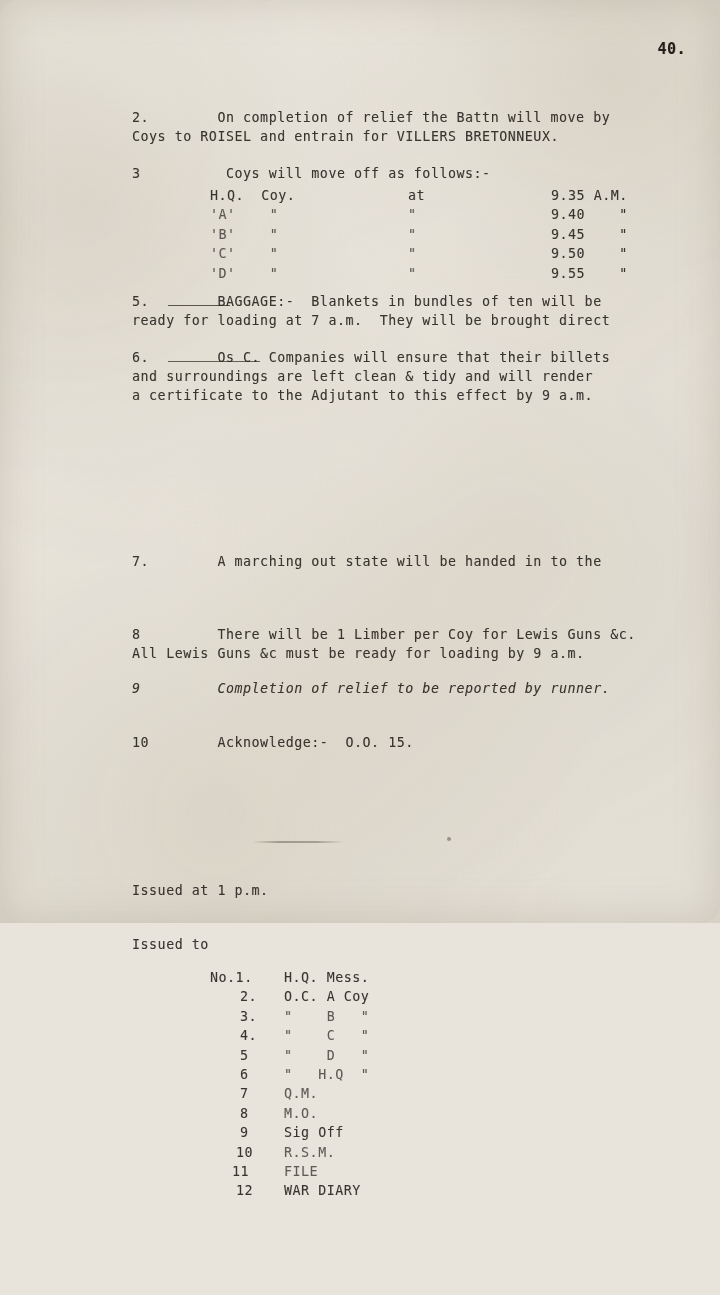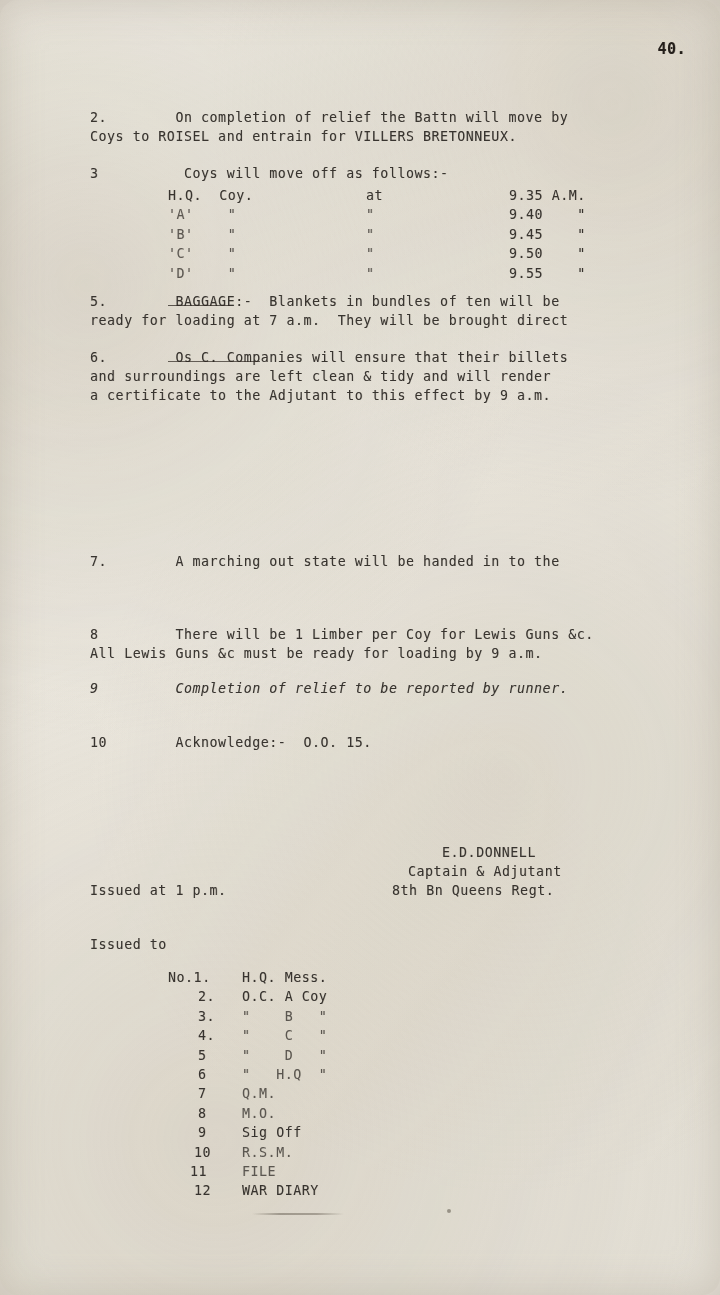--- a/index.html
+++ b/index.html
@@ -9,21 +9,21 @@
   body {
     width: 720px;
     height: 1295px;
     background: #e8e4dc;
     font-family: "DejaVu Sans Mono", monospace;
     overflow: hidden;
   }
   .page {
     position: relative;
     width: 720px;
-    height: 1295px;
+    height: 923px;
     background:
       radial-gradient(ellipse at 20% 10%, #efece4 0%, #e9e5dc 45%, #e2ded4 100%);
     box-sizing: border-box;
     border-radius: 18px;
   }
   
   .grain {
     position: absolute;
     inset: 0;
     pointer-events: none;
@@ -51,21 +51,21 @@
   .page-number {
     position: absolute;
     top: 40px;
     right: 34px;
     font-weight: bold;
     font-size: 15px;
     letter-spacing: 0.5px;
     color: #241f1b;
     text-shadow: 0.5px 0.4px 0 rgba(50,44,36,0.4);
   }
-  .block { position: absolute; }
+  .block { position: absolute; margin-left: 42px; }
   .row { display: block; white-space: pre; }
   .bottom-marks {
     position: absolute;
     bottom: 34px;
     left: 0;
     width: 720px;
     height: 22px;
   }
   .smudge-line {
     position: absolute;
@@ -174,25 +174,20 @@
   </div>
 
   <div class="block" style="left:90px; top:733px;">
     <span class="typed row" style="position:relative;">10        Acknowledge:-  O.O. 15.</span>
   </div>
 
   <div class="block" style="left:90px; top:789px;">
     <span class="typed row" style="position:relative;"></span>
   </div>
 
-  <div class="block" style="left:392px; top:843px;">
-    <span class="typed row" style="position:relative; left:50px;">E.D.DONNELL</span>
-    <span class="typed row" style="position:relative; left:16px;">Captain &amp; Adjutant</span>
-    <span class="typed row" style="position:relative; left:0px;">8th Bn Queens Regt.</span>
-  </div>
 
   <div class="block" style="left:90px; top:881px;">
     <span class="typed row" style="position:relative;">Issued at 1 p.m.</span>
   </div>
 
   <div class="block" style="left:90px; top:935px;">
     <span class="typed row" style="position:relative;">Issued to</span>
   </div>
 
   <div class="block" style="left:168px; top:968px;">

